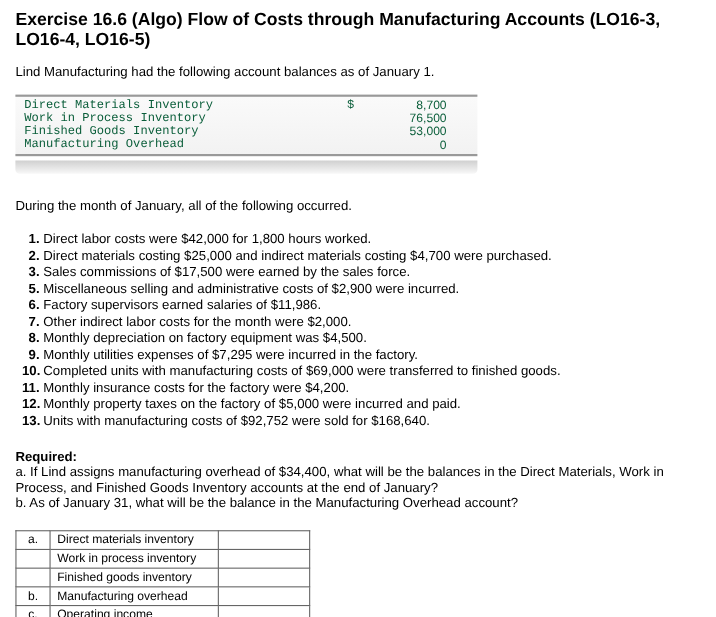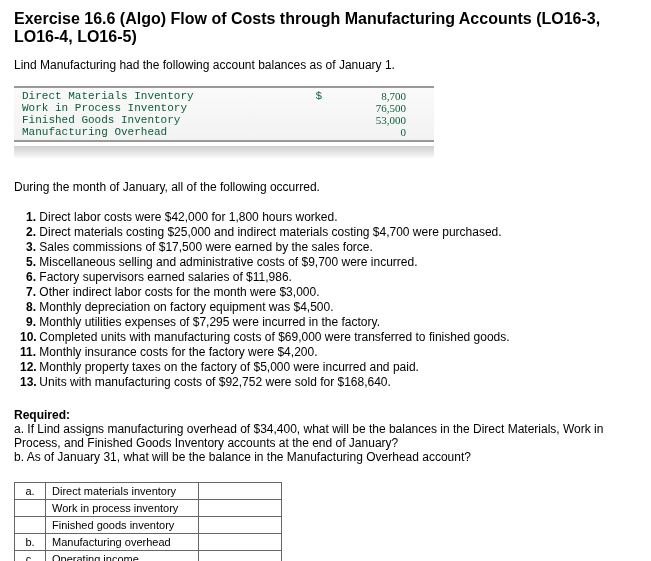--- a/index.html
+++ b/index.html
@@ -35,21 +35,21 @@
     display: flex;
   }
   .acct-name {
     font-family: "Courier New", monospace;
     font-size: 11px;
     color: #0a5e3a;
     padding-left: 8px;
     width: 270px;
   }
   .acct-val {
-    font-family: Liberation Serif, serif;
+    font-family: Liberation Sans, sans-serif;
     font-size: 11px;
     color: #0a5e3a;
     width: 80px;
     text-align: right;
   }
   .dollar {
     font-family: "Courier New", monospace;
     font-size: 11px;
     color: #0a5e3a;
     width: 30px;
@@ -128,23 +128,23 @@
   </div>
 </div>
 <div class="scroll-shadow"></div>
 
 <div class="during">During the month of January, all of the following occurred.</div>
 
 <div class="list">
   <div><span class="num bold">1.</span> <span>Direct labor costs were $42,000 for 1,800 hours worked.</span></div>
   <div><span class="num bold">2.</span> <span>Direct materials costing $25,000 and indirect materials costing $4,700 were purchased.</span></div>
   <div><span class="num bold">3.</span> <span>Sales commissions of $17,500 were earned by the sales force.</span></div>
-  <div><span class="num bold">5.</span> <span>Miscellaneous selling and administrative costs of $9,700 were incurred.</span></div>
+  <div><span class="num bold">5.</span> <span>Miscellaneous selling and administrative costs of $2,900 were incurred.</span></div>
   <div><span class="num bold">6.</span> <span>Factory supervisors earned salaries of $11,986.</span></div>
-  <div><span class="num bold">7.</span> <span>Other indirect labor costs for the month were $3,000.</span></div>
+  <div><span class="num bold">7.</span> <span>Other indirect labor costs for the month were $2,000.</span></div>
   <div><span class="num bold">8.</span> <span>Monthly depreciation on factory equipment was $4,500.</span></div>
   <div><span class="num bold">9.</span> <span>Monthly utilities expenses of $7,295 were incurred in the factory.</span></div>
   <div><span class="num bold">10.</span> <span>Completed units with manufacturing costs of $69,000 were transferred to finished goods.</span></div>
   <div><span class="num bold">11.</span> <span>Monthly insurance costs for the factory were $4,200.</span></div>
   <div><span class="num bold">12.</span> <span>Monthly property taxes on the factory of $5,000 were incurred and paid.</span></div>
   <div><span class="num bold">13.</span> <span>Units with manufacturing costs of $92,752 were sold for $168,640.</span></div>
 </div>
 
 <div class="required">
   <div class="bold">Required:</div>

